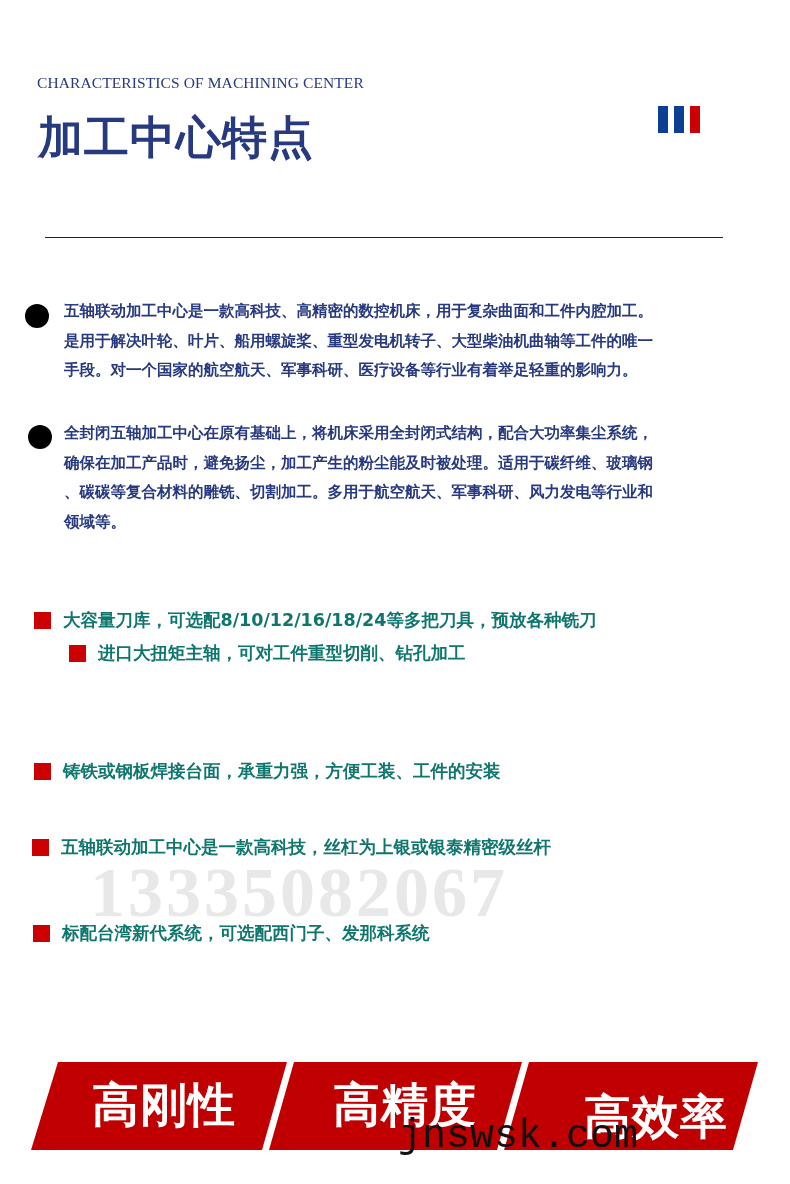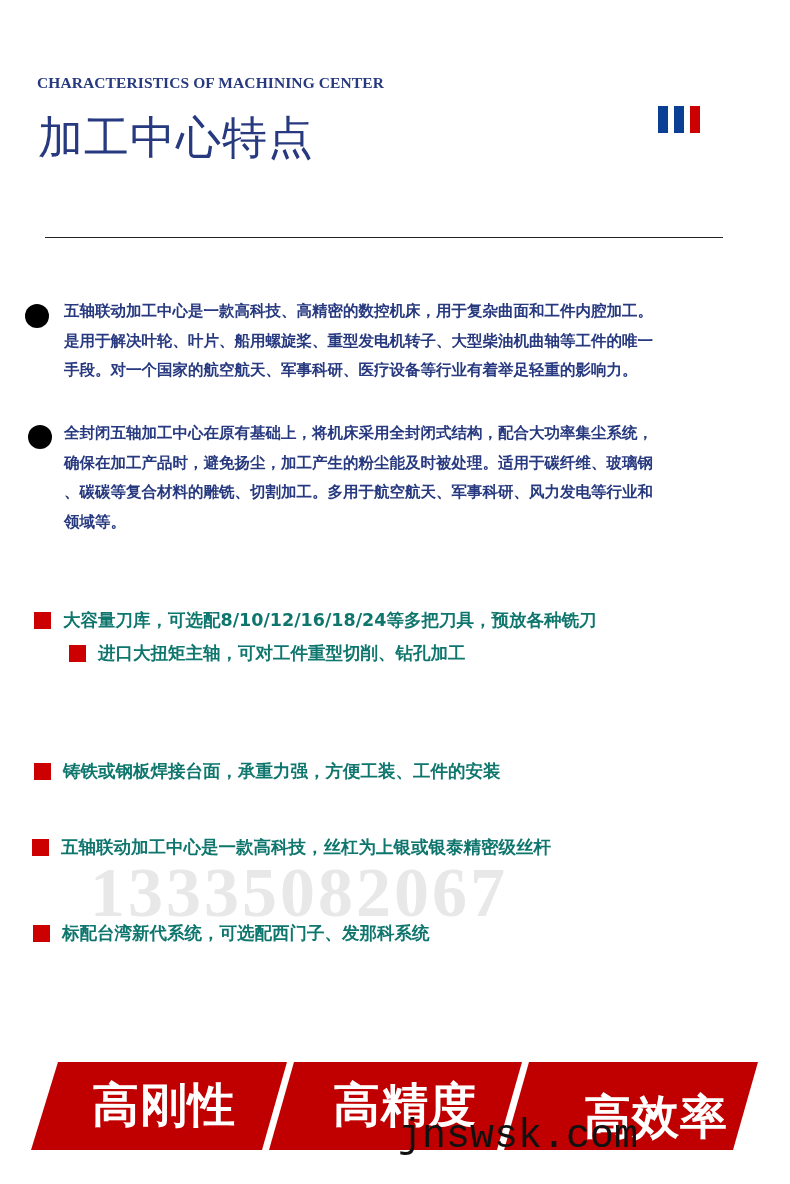--- a/index.html
+++ b/index.html
@@ -1,21 +1,21 @@
 <!DOCTYPE html>
 <html><head>
 <meta charset="utf-8">
 <style>
   html, body { margin:0; padding:0; }
   body { width:790px; height:1184px; background:#ffffff; position:relative; overflow:hidden;
          font-family: "DejaVu Sans", "Liberation Sans", sans-serif; }
   .abs { position:absolute; }
-  .subtitle { left:37px; top:74px; font-family:"Liberation Serif","DejaVu Serif",serif; font-weight:bold;
+  .subtitle { left:37px; top:74px; font-family:"Liberation Serif","DejaVu Serif",serif; font-weight:normal;
               font-size:15.5px; color:#27397f; letter-spacing:0.1px; white-space:nowrap; }
-  .title { left:38px; top:108px; font-size:45px; font-weight:normal; color:#27397f; letter-spacing:1px; white-space:nowrap; }
+  .title { left:38px; top:108px; font-size:45px; font-weight:bold; color:#27397f; letter-spacing:1px; white-space:nowrap; }
   .flag { left:658px; top:106px; width:42px; height:27px; }
   .flag span { position:absolute; top:0; width:10px; height:27px; }
   .divider { left:45px; top:237px; width:678px; height:1px; background:#222; }
   .para { left:64px; width:700px; font-size:15.5px; font-weight:bold; color:#27397f; line-height:29.5px; }
   .dot { width:24px; height:24px; border-radius:50%; background:#000; }
   .feat { left:34px; font-size:17.5px; font-weight:bold; color:#0f766e; white-space:nowrap; display:flex; align-items:center; }
   .feat .sq { width:17px; height:17px; background:#cc0000; margin-right:12px; flex:none; }
   .watermark { left:90px; top:853px; font-family:"Liberation Serif","DejaVu Serif",serif; font-weight:bold;
                font-size:70px; color:#e8e8e8; letter-spacing:3px; white-space:nowrap; }
   .band { left:0; top:1062px; width:790px; height:88px; }

